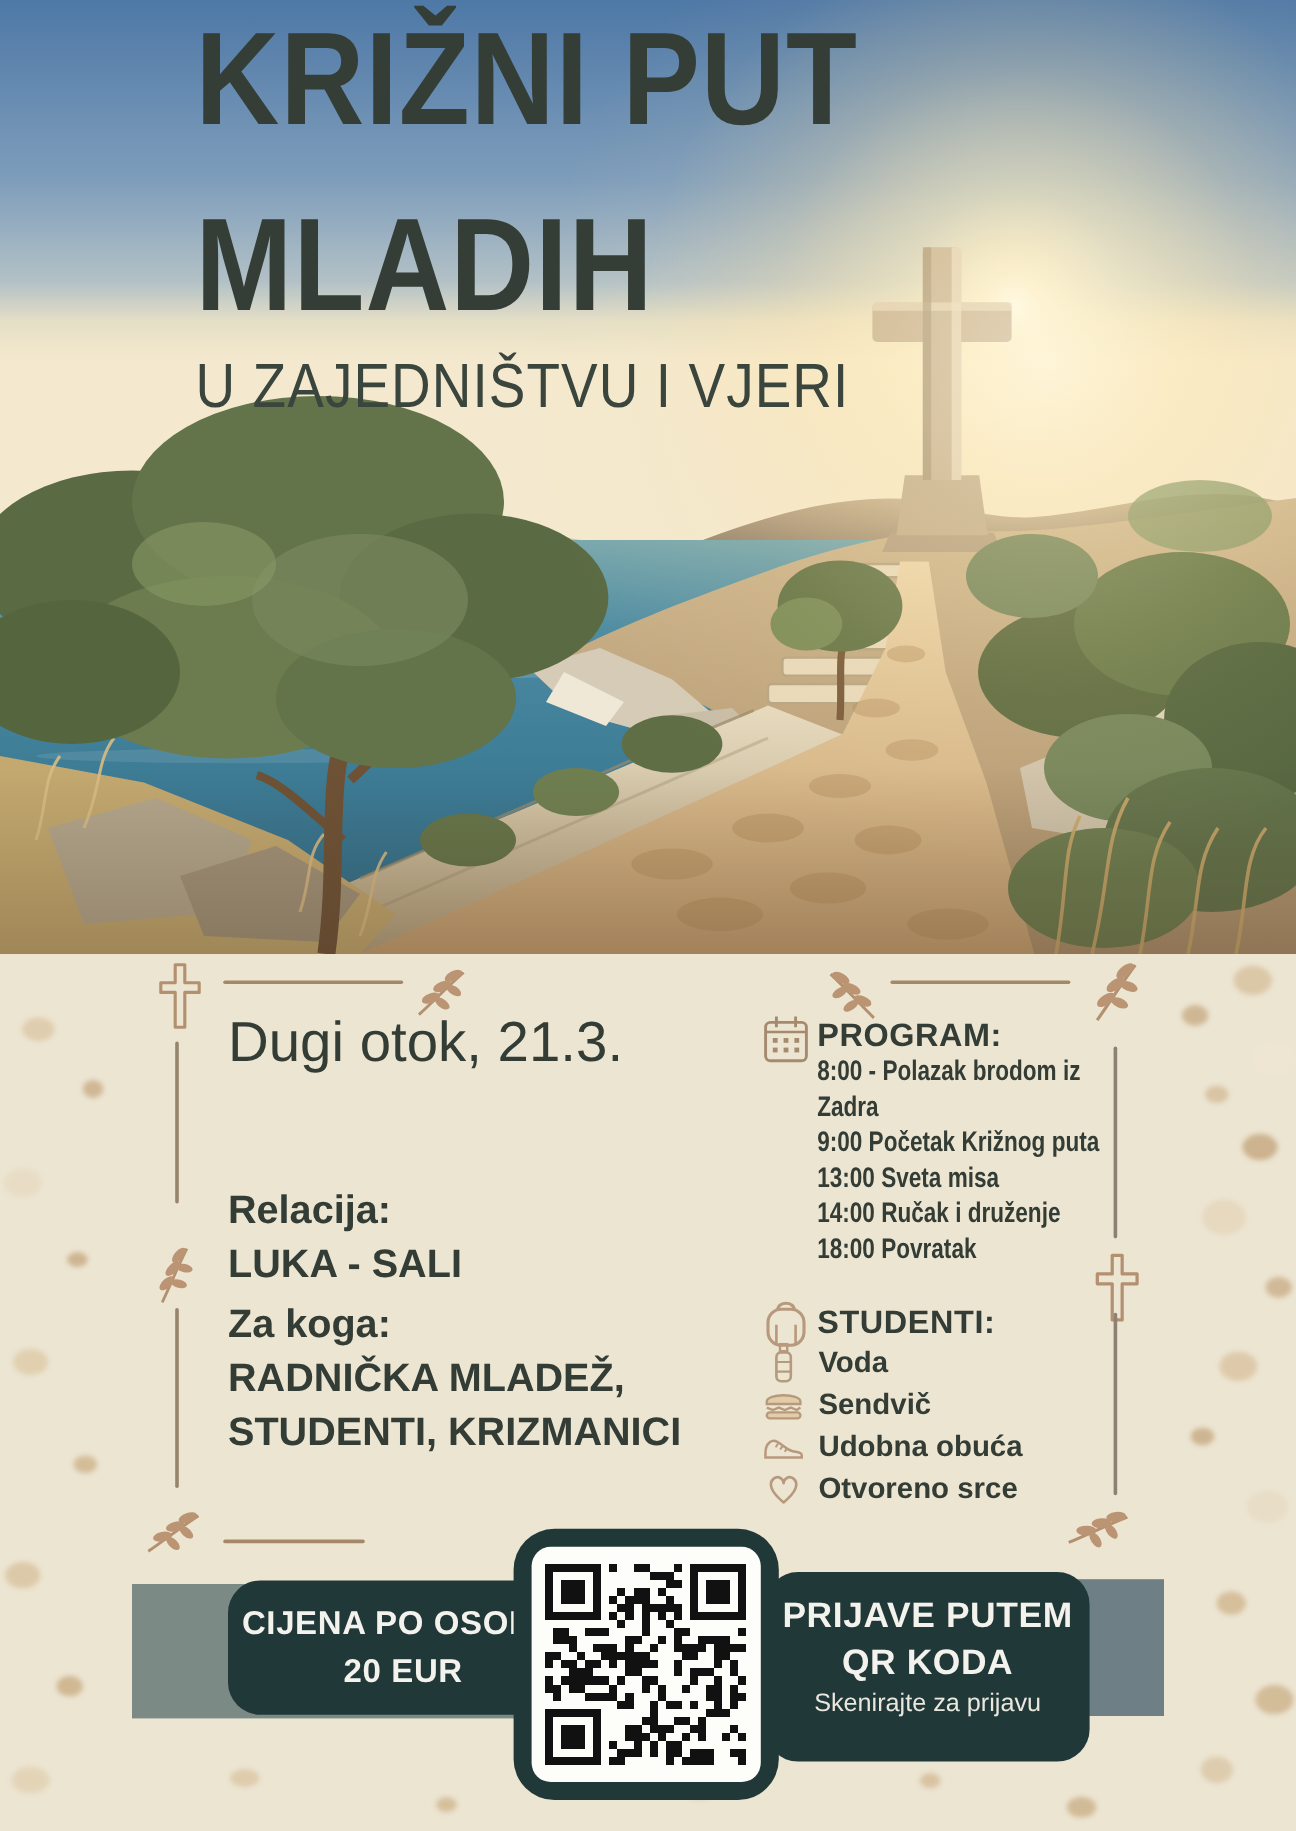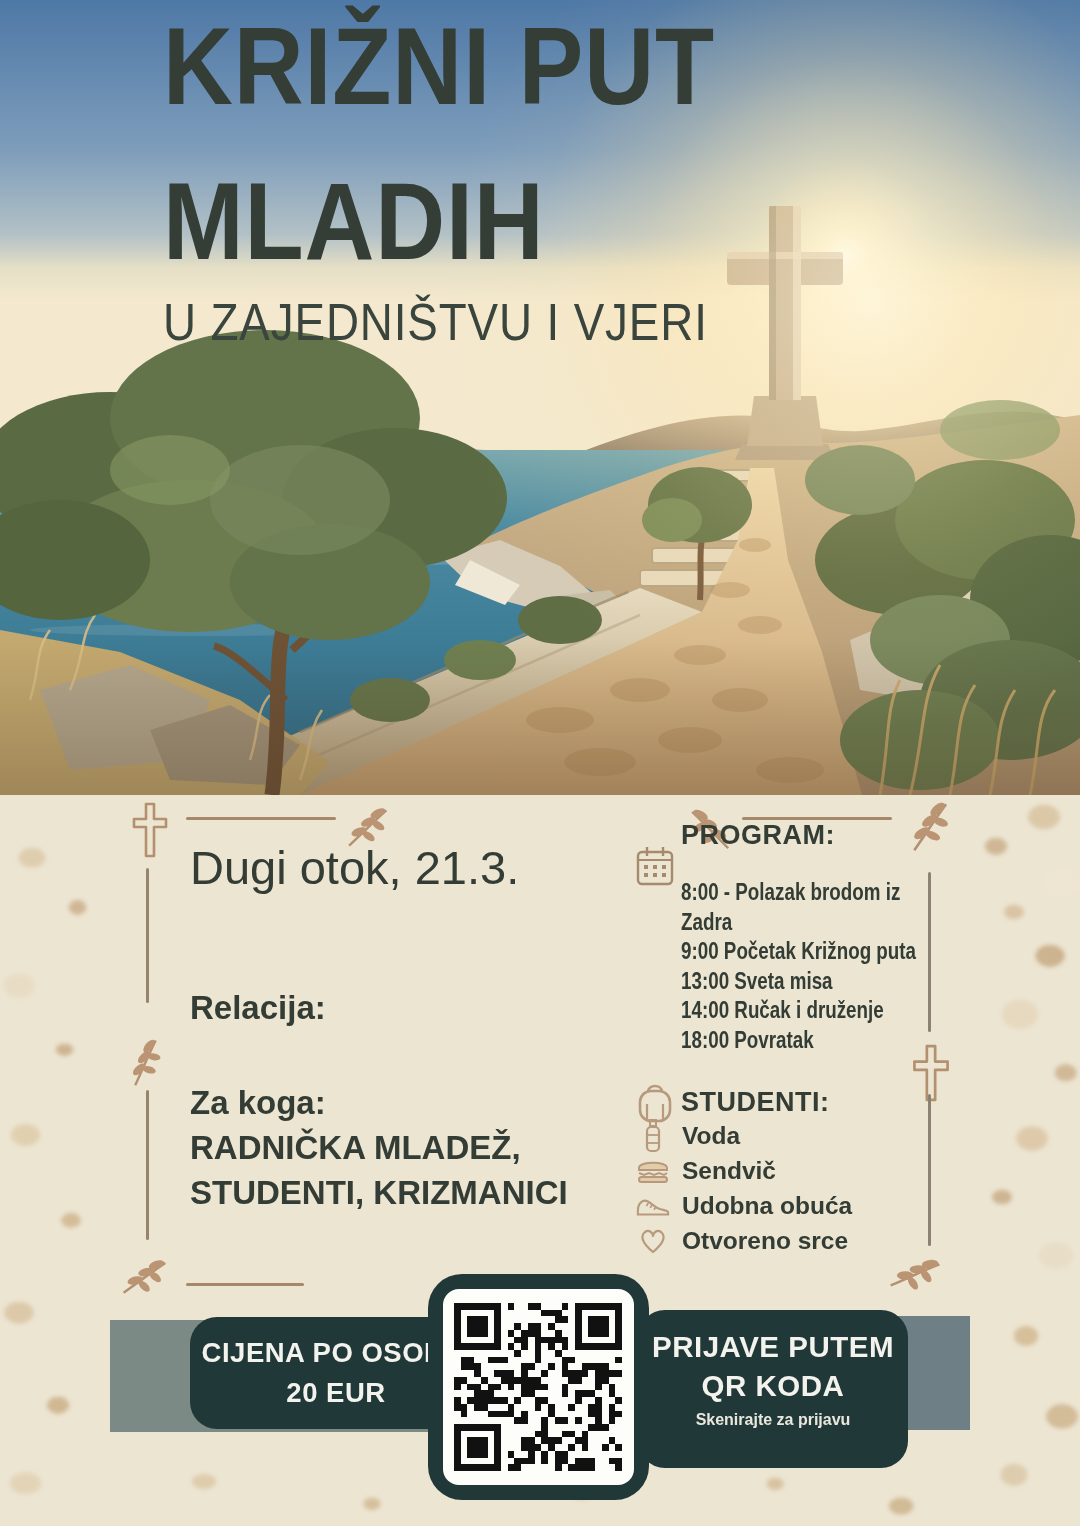--- a/index.html
+++ b/index.html
@@ -63,21 +63,21 @@
   .program-items{position:absolute;left:681px;top:878px;width:312px;font-size:23.5px;font-weight:700;
     line-height:29.5px;transform:scaleX(.8);transform-origin:0 0;}
   .bring-row{position:absolute;left:636px;display:flex;align-items:center;gap:12px;height:34px;}
   .bring-row .lbl{font-size:24.5px;font-weight:700;}
   .bring-row .ic{width:34px;display:flex;justify-content:center;}
   
   .band{position:absolute;background:#7c8a85;}
   .pill{position:absolute;background:#213838;border-radius:27px;color:#f3f2ec;text-align:center;}
   .pill .b1{font-size:27.5px;font-weight:700;letter-spacing:.5px;line-height:40px;}
   .pill2 .b1{font-size:29.5px;font-weight:700;line-height:39px;}
-  .pill2 .b2{font-size:16px;font-weight:700;line-height:30px;color:#e9e7de;}
+  .pill2 .b2{font-size:21px;font-weight:400;line-height:30px;color:#e9e7de;}
   .qr-frame{position:absolute;left:428px;top:1274px;width:221px;height:226px;background:#213838;border-radius:34px;}
   .qr-white{position:absolute;left:15px;top:15px;width:191px;height:196px;background:#fdfdfa;border-radius:16px;}
   .qr-white svg{position:absolute;left:11px;top:14px;}
 </style>
 </head>
 <body>
 
 <div id="poster">
 
   <svg class="photo" viewBox="0 0 1080 795" preserveAspectRatio="none" aria-hidden="true">
@@ -318,20 +318,21 @@
     <ellipse cx="30" cy="12" rx="8" ry="4" transform="rotate(-35 30 12)" fill="#bb9573"></ellipse>
     <ellipse cx="22" cy="22" rx="8" ry="4" transform="rotate(-30 22 22)" fill="#bb9573"></ellipse>
     <ellipse cx="32" cy="24" rx="7" ry="3.6" transform="rotate(25 32 24)" fill="#bb9573"></ellipse>
     <ellipse cx="14" cy="33" rx="8" ry="4" transform="rotate(-28 14 33)" fill="#bb9573"></ellipse>
     <ellipse cx="24" cy="36" rx="7" ry="3.6" transform="rotate(28 24 36)" fill="#bb9573"></ellipse>
   </svg>
 
   <div class="date-heading">Dugi otok, 21.3.</div>
   <div class="block" style="top:945px;margin-top:40px;">
     <div>Relacija:</div>
+    <div>LUKA - SALI</div>
   </div>
   <div class="block" style="top:1080px;">
     <div>Za koga:</div>
     <div>RADNIČKA MLADEŽ,</div>
     <div>STUDENTI, KRIZMANICI</div>
   </div>
 
   <svg class="orn" style="left:636px;top:845px;" width="38" height="42" viewBox="0 0 38 42">
     <rect x="2" y="7" width="34" height="32" rx="4" fill="none" stroke="#a58a6e" stroke-width="2.4"></rect>
     <line x1="11" y1="2" x2="11" y2="11" stroke="#a58a6e" stroke-width="2.4"></line>
@@ -339,21 +340,21 @@
     <line x1="2" y1="15" x2="36" y2="15" stroke="#a58a6e" stroke-width="2"></line>
     <g fill="#a58a6e">
       <rect x="8" y="20" width="4" height="4"></rect>
         <rect x="17" y="20" width="4" height="4"></rect>
         <rect x="26" y="20" width="4" height="4"></rect>
       <rect x="8" y="28" width="4" height="4"></rect>
         <rect x="17" y="28" width="4" height="4"></rect>
         <rect x="26" y="28" width="4" height="4"></rect>
     </g>
   </svg>
-  <div class="col-heading" style="top:820px;">PROGRAM:</div>
+  <div class="col-heading" style="top:848px;">PROGRAM:</div>
   <div class="program-items">
     <div>8:00 - Polazak brodom iz Zadra</div>
     <div>9:00 Početak Križnog puta</div>
     <div>13:00 Sveta misa</div>
     <div>14:00 Ručak i druženje</div>
     <div>18:00 Povratak</div>
   </div>
 
   <svg class="orn" style="left:636px;top:1080px;" width="38" height="44" viewBox="0 0 38 44">
     <path d="M12 12 C12 4 26 4 26 12" fill="none" stroke="#b79a7d" stroke-width="2.6"></path>

